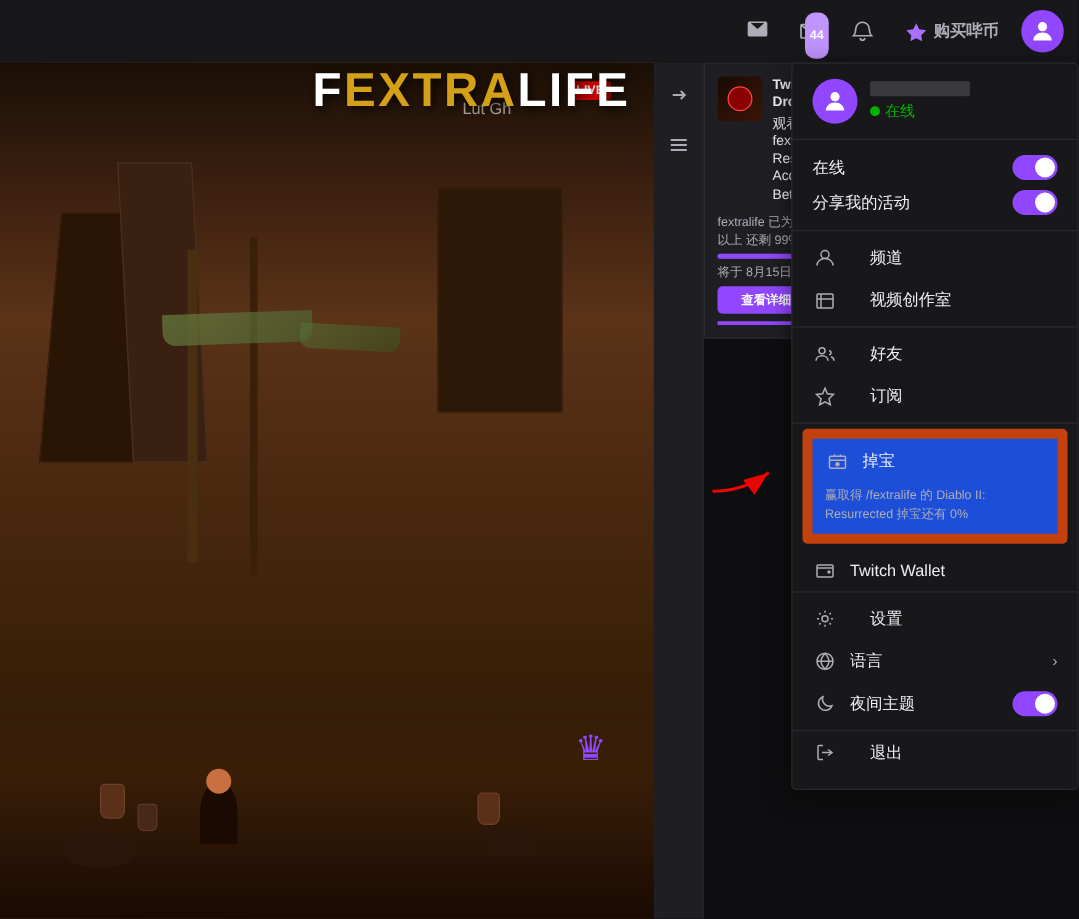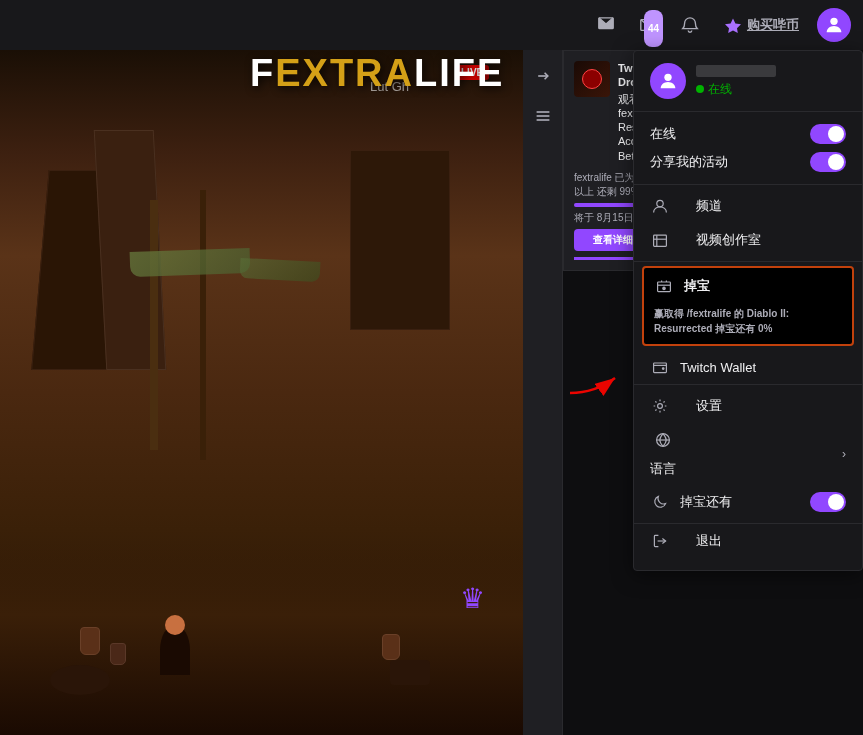--- a/index.html
+++ b/index.html
@@ -78,21 +78,20 @@
     .buy-bits-btn {
       display: flex;
       align-items: center;
       gap: 6px;
       padding: 6px 10px;
       border-radius: 4px;
       cursor: pointer;
       color: #adadb8;
       font-size: 13px;
       font-weight: 600;
-      text-decoration: underline;
     }
 
     .avatar-btn {
       width: 34px;
       height: 34px;
       border-radius: 50%;
       background: #9147ff;
       display: flex;
       align-items: center;
       justify-content: center;
@@ -361,25 +360,24 @@
       display: flex;
       align-items: center;
       justify-content: center;
       color: #adadb8;
       font-size: 15px;
       flex-shrink: 0;
     }
 
     
     .drops-section {
-      border: 2px solid #c2410c;
+      border: 8px solid #c2410c;
       margin: 4px 8px;
       border-radius: 4px;
-      background: #000000;
-      font-weight: bold;
+      background: #1d4ed8;
     }
 
     .drops-header {
       display: flex;
       align-items: center;
       gap: 10px;
       padding: 8px 10px 6px;
       font-size: 13px;
       color: #efeff1;
       cursor: pointer;
@@ -416,21 +414,20 @@
       padding: 7px 16px;
       font-size: 13px;
       color: #efeff1;
       cursor: pointer;
     }
 
     .menu-item-left {
       display: flex;
       align-items: center;
       gap: 10px;
-      flex-direction: column;
     }
 
     .chevron-right {
       color: #adadb8;
       font-size: 12px;
     }
 
     
     .night-mode-row {
       display: flex;
@@ -651,20 +648,41 @@
         <svg width="16" height="16" viewBox="0 0 20 20" fill="none" stroke="#adadb8" stroke-width="1.5">
           <rect x="2" y="4" width="16" height="14" rx="1"></rect>
           <line x1="6" y1="4" x2="6" y2="18"></line>
           <line x1="2" y1="9" x2="18" y2="9"></line>
         </svg>
       </div>
       <span>视频创作室</span>
     </div>
   </div>
 
+  <div class="menu-section">
+    <div class="menu-item">
+      <div class="menu-icon">
+        <svg width="16" height="16" viewBox="0 0 20 20" fill="none" stroke="#adadb8" stroke-width="1.5">
+          <circle cx="7" cy="7" r="3"></circle>
+          <path d="M1 17c0-3 2.7-5 6-5s6 2 6 5"></path>
+          <path d="M14 7c1.1 0 2 .9 2 2s-.9 2-2 2"></path>
+          <path d="M19 17c0-2-1.3-3.5-3-4"></path>
+        </svg>
+      </div>
+      <span>好友</span>
+    </div>
+    <div class="menu-item">
+      <div class="menu-icon">
+        <svg width="16" height="16" viewBox="0 0 20 20" fill="none" stroke="#adadb8" stroke-width="1.5">
+          <polygon points="10,2 12.4,7.5 18.5,8.2 14,12.4 15.3,18.5 10,15.5 4.7,18.5 6,12.4 1.5,8.2 7.6,7.5"></polygon>
+        </svg>
+      </div>
+      <span>订阅</span>
+    </div>
+  </div>
 
   <div class="drops-section">
     <div class="drops-header">
       <div class="menu-icon">
         <svg width="16" height="16" viewBox="0 0 20 20" fill="none" stroke="#adadb8" stroke-width="1.5">
           <rect x="2" y="5" width="16" height="12" rx="1"></rect>
           <path d="M2 9h16"></path>
           <path d="M7 5V3"></path>
           <path d="M13 5V3"></path>
           <circle cx="10" cy="13" r="1.5" fill="#adadb8"></circle>
@@ -712,21 +730,21 @@
       <span class="chevron-right">›</span>
     </div>
 
     <div class="night-mode-row">
       <div style="display:flex;align-items:center;gap:10px;">
         <div class="menu-icon">
           <svg width="16" height="16" viewBox="0 0 20 20" fill="none" stroke="#adadb8" stroke-width="1.5">
             <path d="M17 12A7 7 0 0 1 8 3a7 7 0 1 0 9 9z"></path>
           </svg>
         </div>
-        <span>掉宝还有</span>
+        <span>夜间主题</span>
       </div>
       <div class="toggle-on"></div>
     </div>
 
     <div class="menu-item" style="border-top:1px solid #2a2a2e;margin-top:4px;">
       <div class="menu-icon">
         <svg width="16" height="16" viewBox="0 0 20 20" fill="none" stroke="#adadb8" stroke-width="1.5">
           <path d="M8 3H4a1 1 0 0 0-1 1v12a1 1 0 0 0 1 1h4"></path>
           <polyline points="13,7 17,10 13,13"></polyline>
           <line x1="17" y1="10" x2="7" y2="10"></line>

